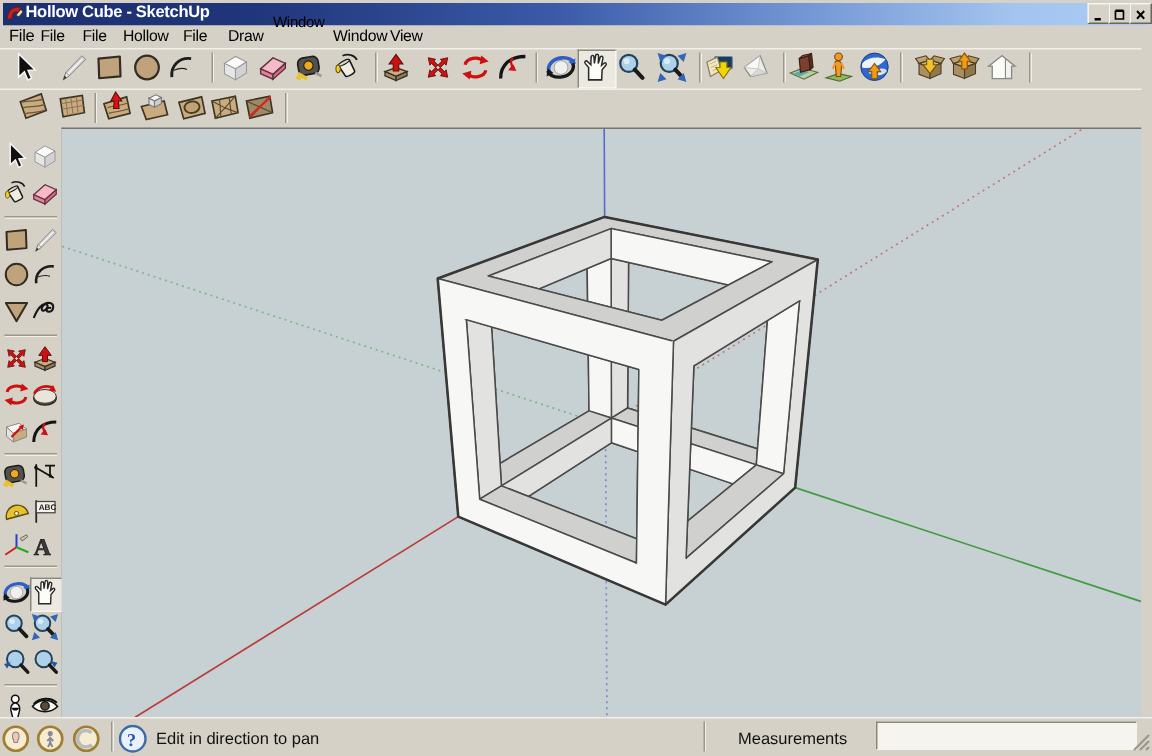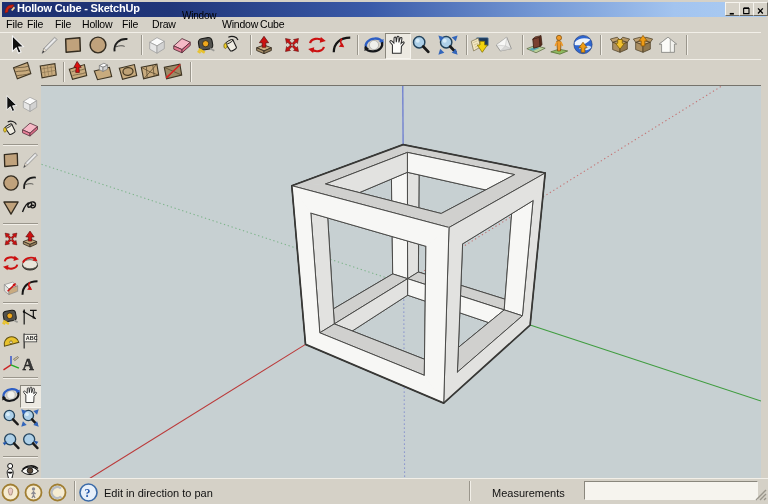--- a/index.html
+++ b/index.html
@@ -18,21 +18,21 @@
     </svg></div>
 <div class="abs" style="left:0;top:17px;width:768px;height:15px;background:#d5d1c7"></div>
 <div class="abs" style="left:6px;top:18px;font-size:11px;letter-spacing:-0.2px;color:#000">File</div>
 <div class="abs" style="left:27px;top:18px;font-size:10.5px;letter-spacing:-0.2px;color:#000">File</div>
 <div class="abs" style="left:55px;top:18px;font-size:10.5px;letter-spacing:-0.2px;color:#000">File</div>
 <div class="abs" style="left:82px;top:18px;font-size:10.5px;letter-spacing:-0.2px;color:#000">Hollow</div>
 <div class="abs" style="left:122px;top:18px;font-size:10.5px;letter-spacing:-0.2px;color:#000">File</div>
 <div class="abs" style="left:152px;top:18px;font-size:10.5px;letter-spacing:-0.2px;color:#000">Draw</div>
 <div class="abs" style="left:182px;top:10px;font-size:10px;letter-spacing:-0.2px;color:#000">Window</div>
 <div class="abs" style="left:222px;top:18px;font-size:10.5px;letter-spacing:-0.2px;color:#000">Window</div>
-<div class="abs" style="left:260px;top:18px;font-size:10.5px;letter-spacing:-0.2px;color:#000">Cube</div>
+<div class="abs" style="left:260px;top:18px;font-size:10.5px;letter-spacing:-0.2px;color:#000">View</div>
 <div class="abs" style="left:0;top:32px;width:768px;height:26px;background:#d5d1c7;border-top:1px solid #f2efe8"></div>
 <div class="abs" style="left:0;top:59px;width:768px;height:26px;background:#d5d1c7;border-top:1px solid #f2efe8"></div>
 <div class="abs" style="left:141px;top:35px;width:1px;height:20px;background:#9a968c;border-right:1px solid #f2efe8"></div>
 <div class="abs" style="left:250px;top:35px;width:1px;height:20px;background:#9a968c;border-right:1px solid #f2efe8"></div>
 <div class="abs" style="left:357px;top:35px;width:1px;height:20px;background:#9a968c;border-right:1px solid #f2efe8"></div>
 <div class="abs" style="left:466px;top:35px;width:1px;height:20px;background:#9a968c;border-right:1px solid #f2efe8"></div>
 <div class="abs" style="left:522px;top:35px;width:1px;height:20px;background:#9a968c;border-right:1px solid #f2efe8"></div>
 <div class="abs" style="left:600px;top:35px;width:1px;height:20px;background:#9a968c;border-right:1px solid #f2efe8"></div>
 <div class="abs" style="left:686px;top:35px;width:1px;height:20px;background:#9a968c;border-right:1px solid #f2efe8"></div>
 <div class="abs" style="left:63px;top:62px;width:1px;height:20px;background:#9a968c;border-right:1px solid #f2efe8"></div>

